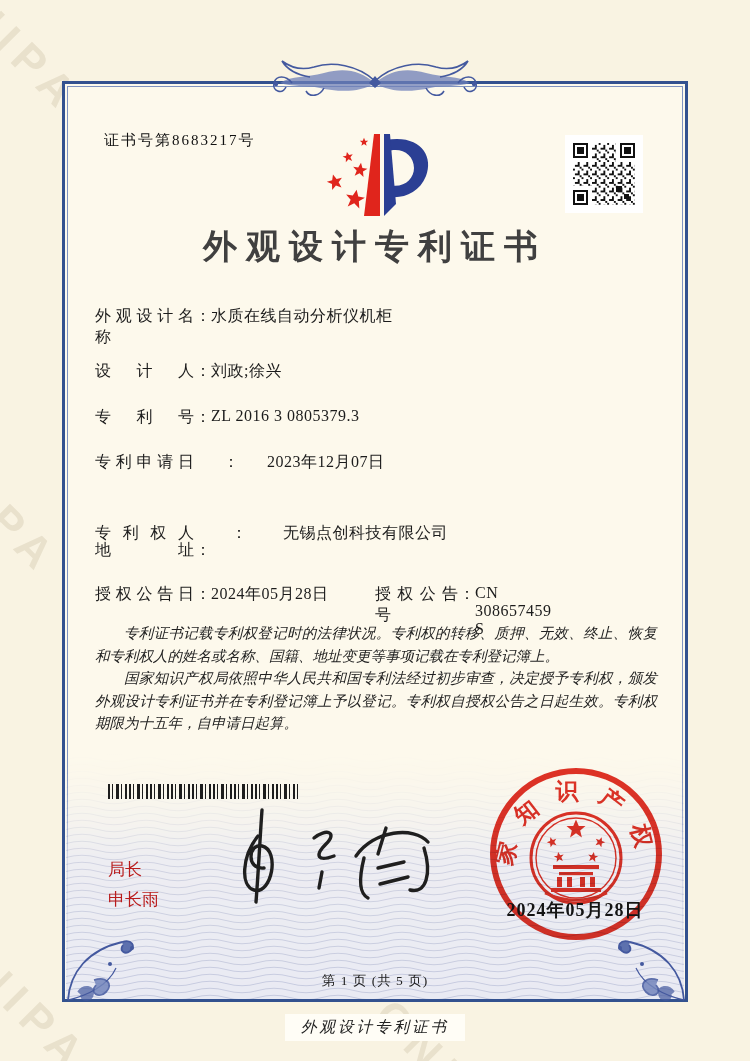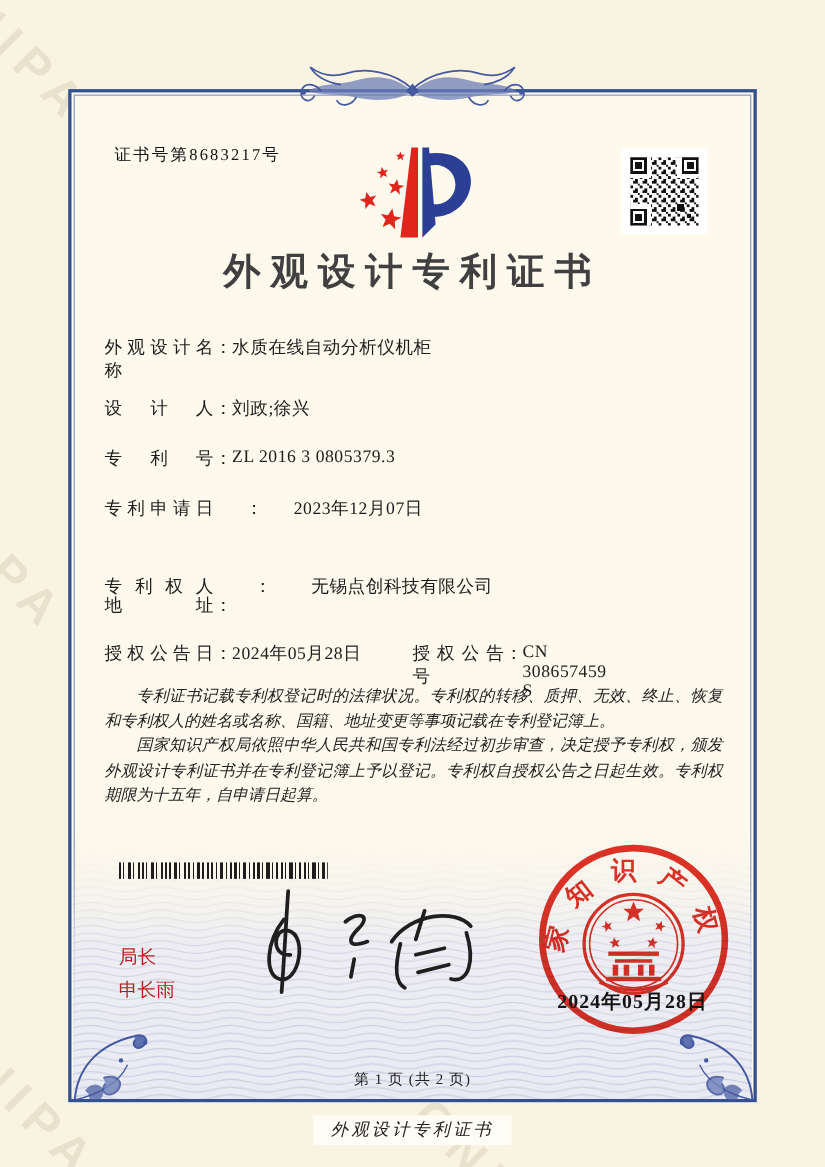--- a/index.html
+++ b/index.html
@@ -316,17 +316,17 @@
         <rect x="84" y="115" width="5" height="10"></rect>
       <rect x="97" y="115" width="5" height="10"></rect>
         <rect x="107" y="115" width="5" height="10"></rect>
     </g>
     <rect x="68" y="126" width="50" height="4" stroke="none"></rect>
     <path d="M62,131 q31,14 62,0" fill="none" stroke-width="3"></path>
   </g>
 </svg>
 <div class="seal-date">2024年05月28日</div>
 
-<div class="page-indicator">第 1 页 (共 2 页)</div>
+<div class="page-indicator">第 1 页 (共 5 页)</div>
 
 <div class="footer-note">
   <span>外观设计专利证书</span>
 </div>
 
 </body></html>

